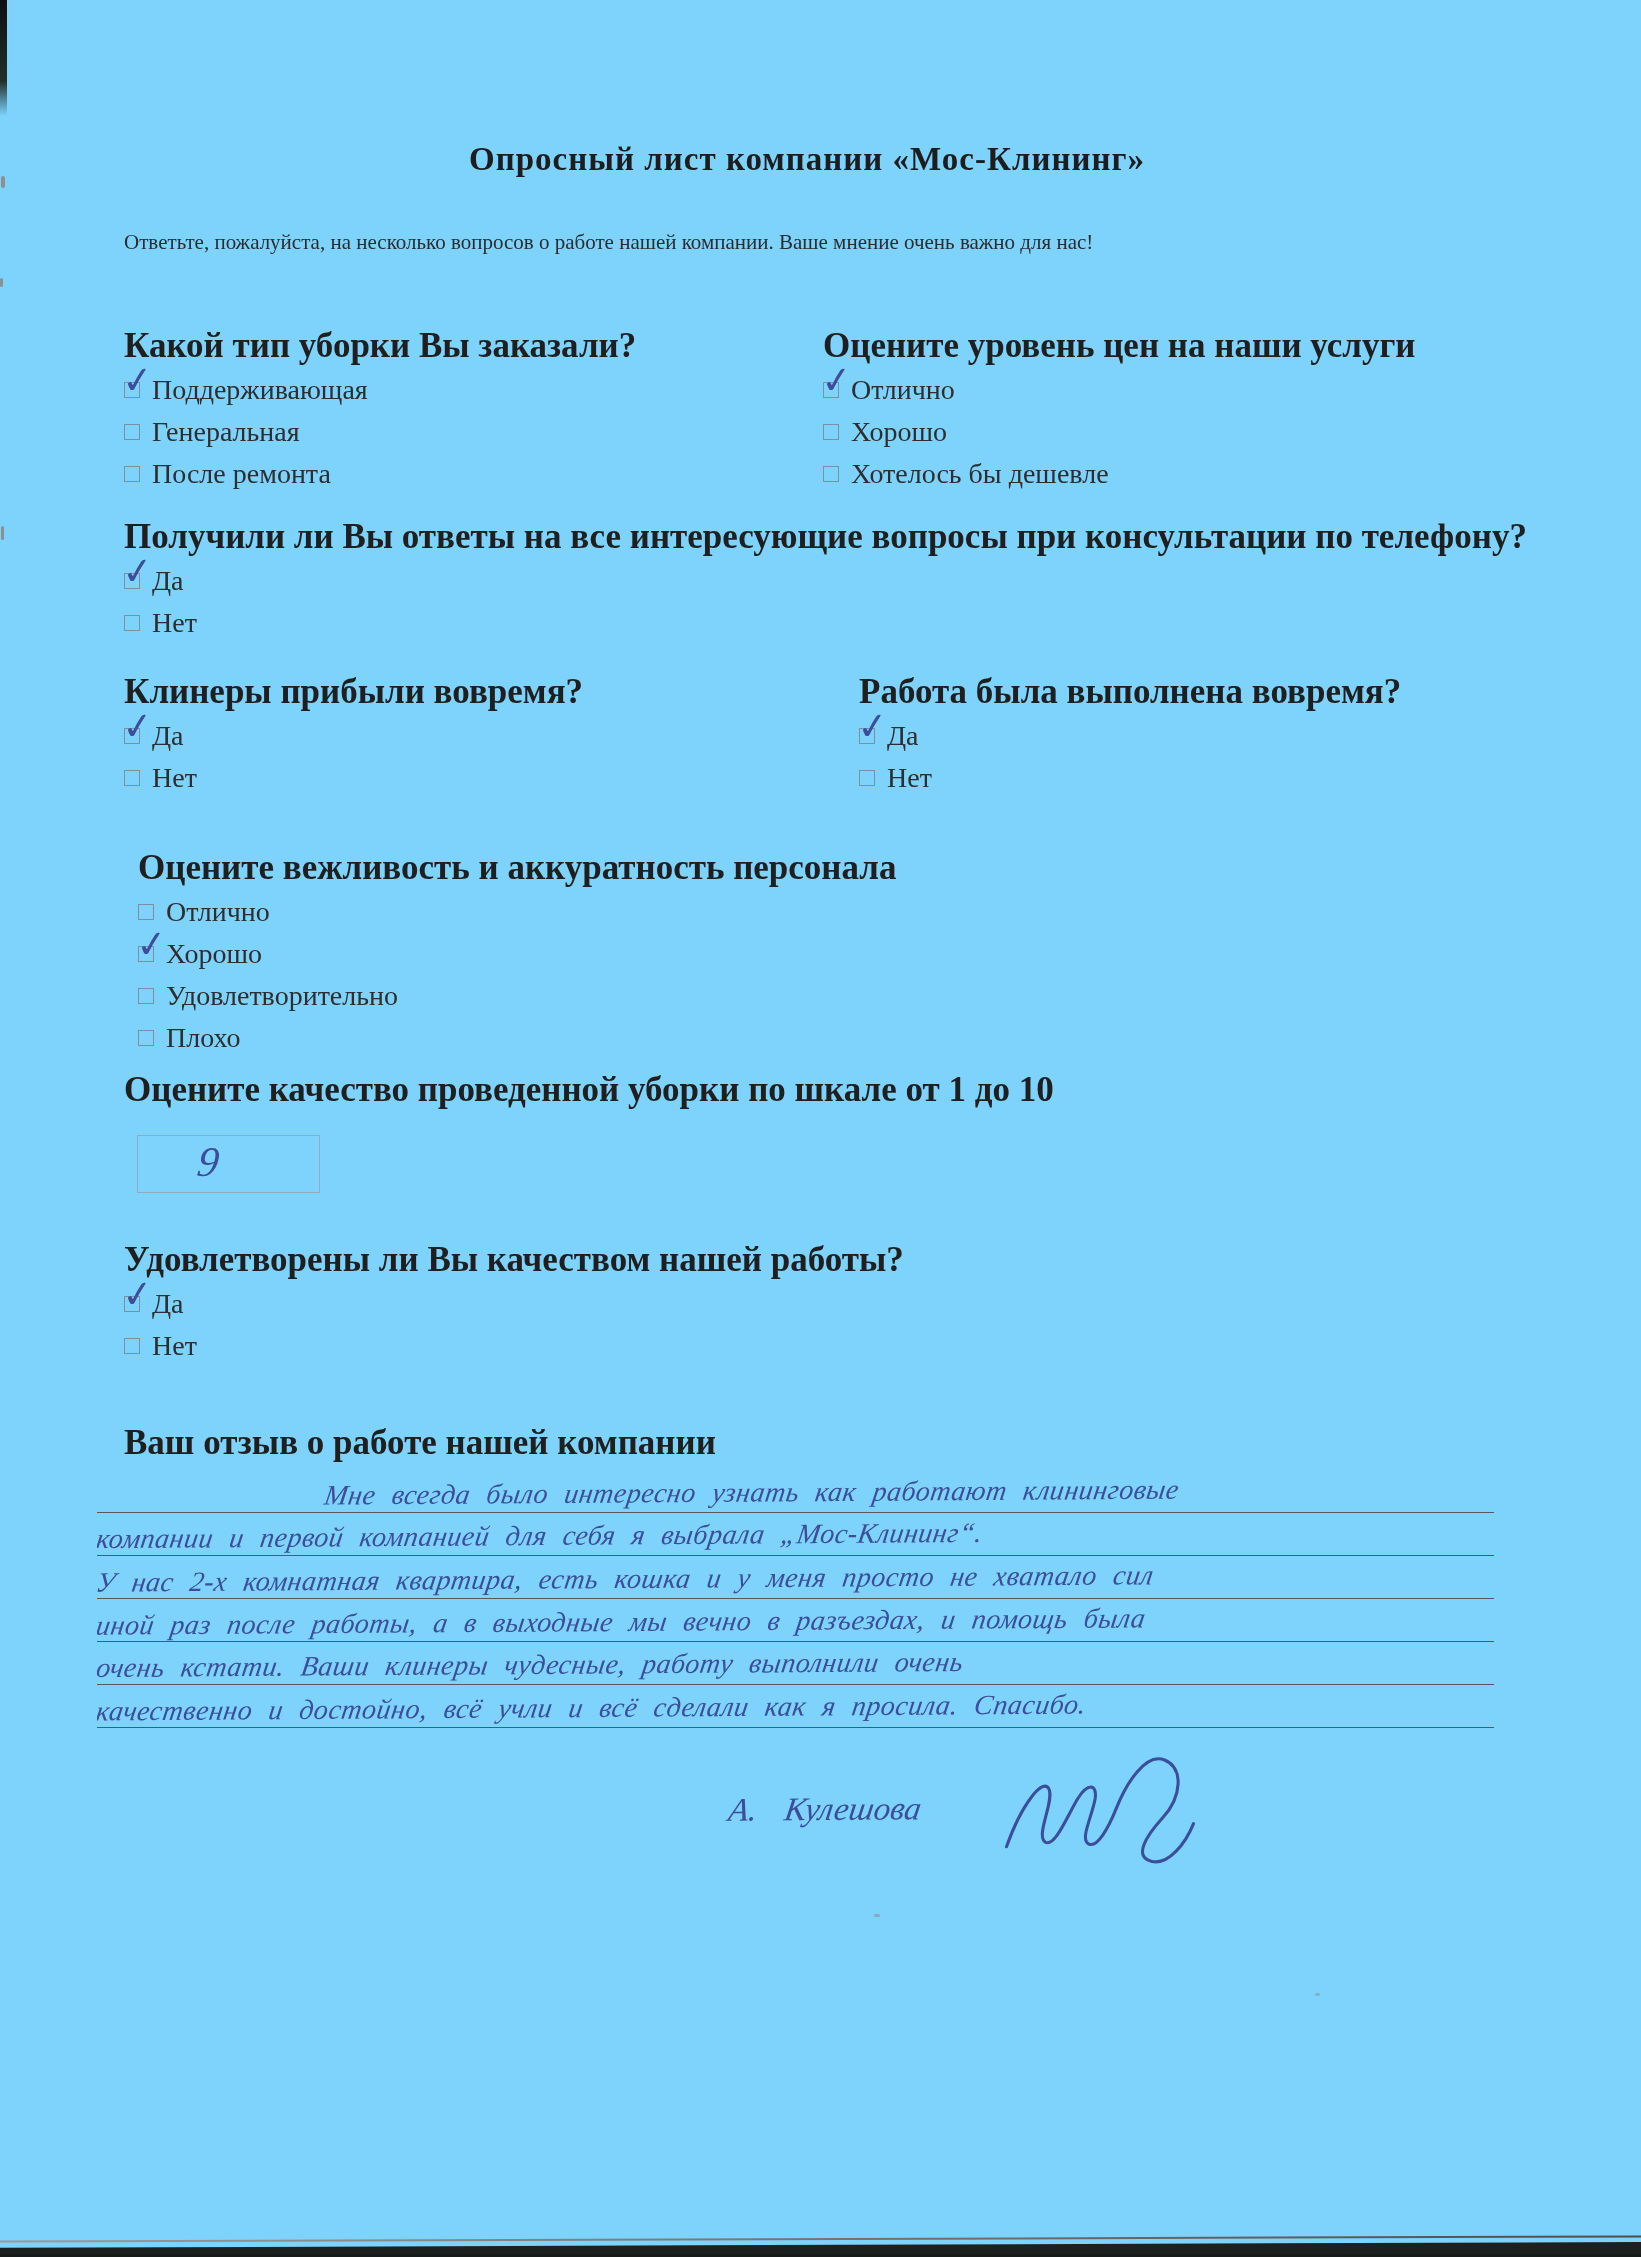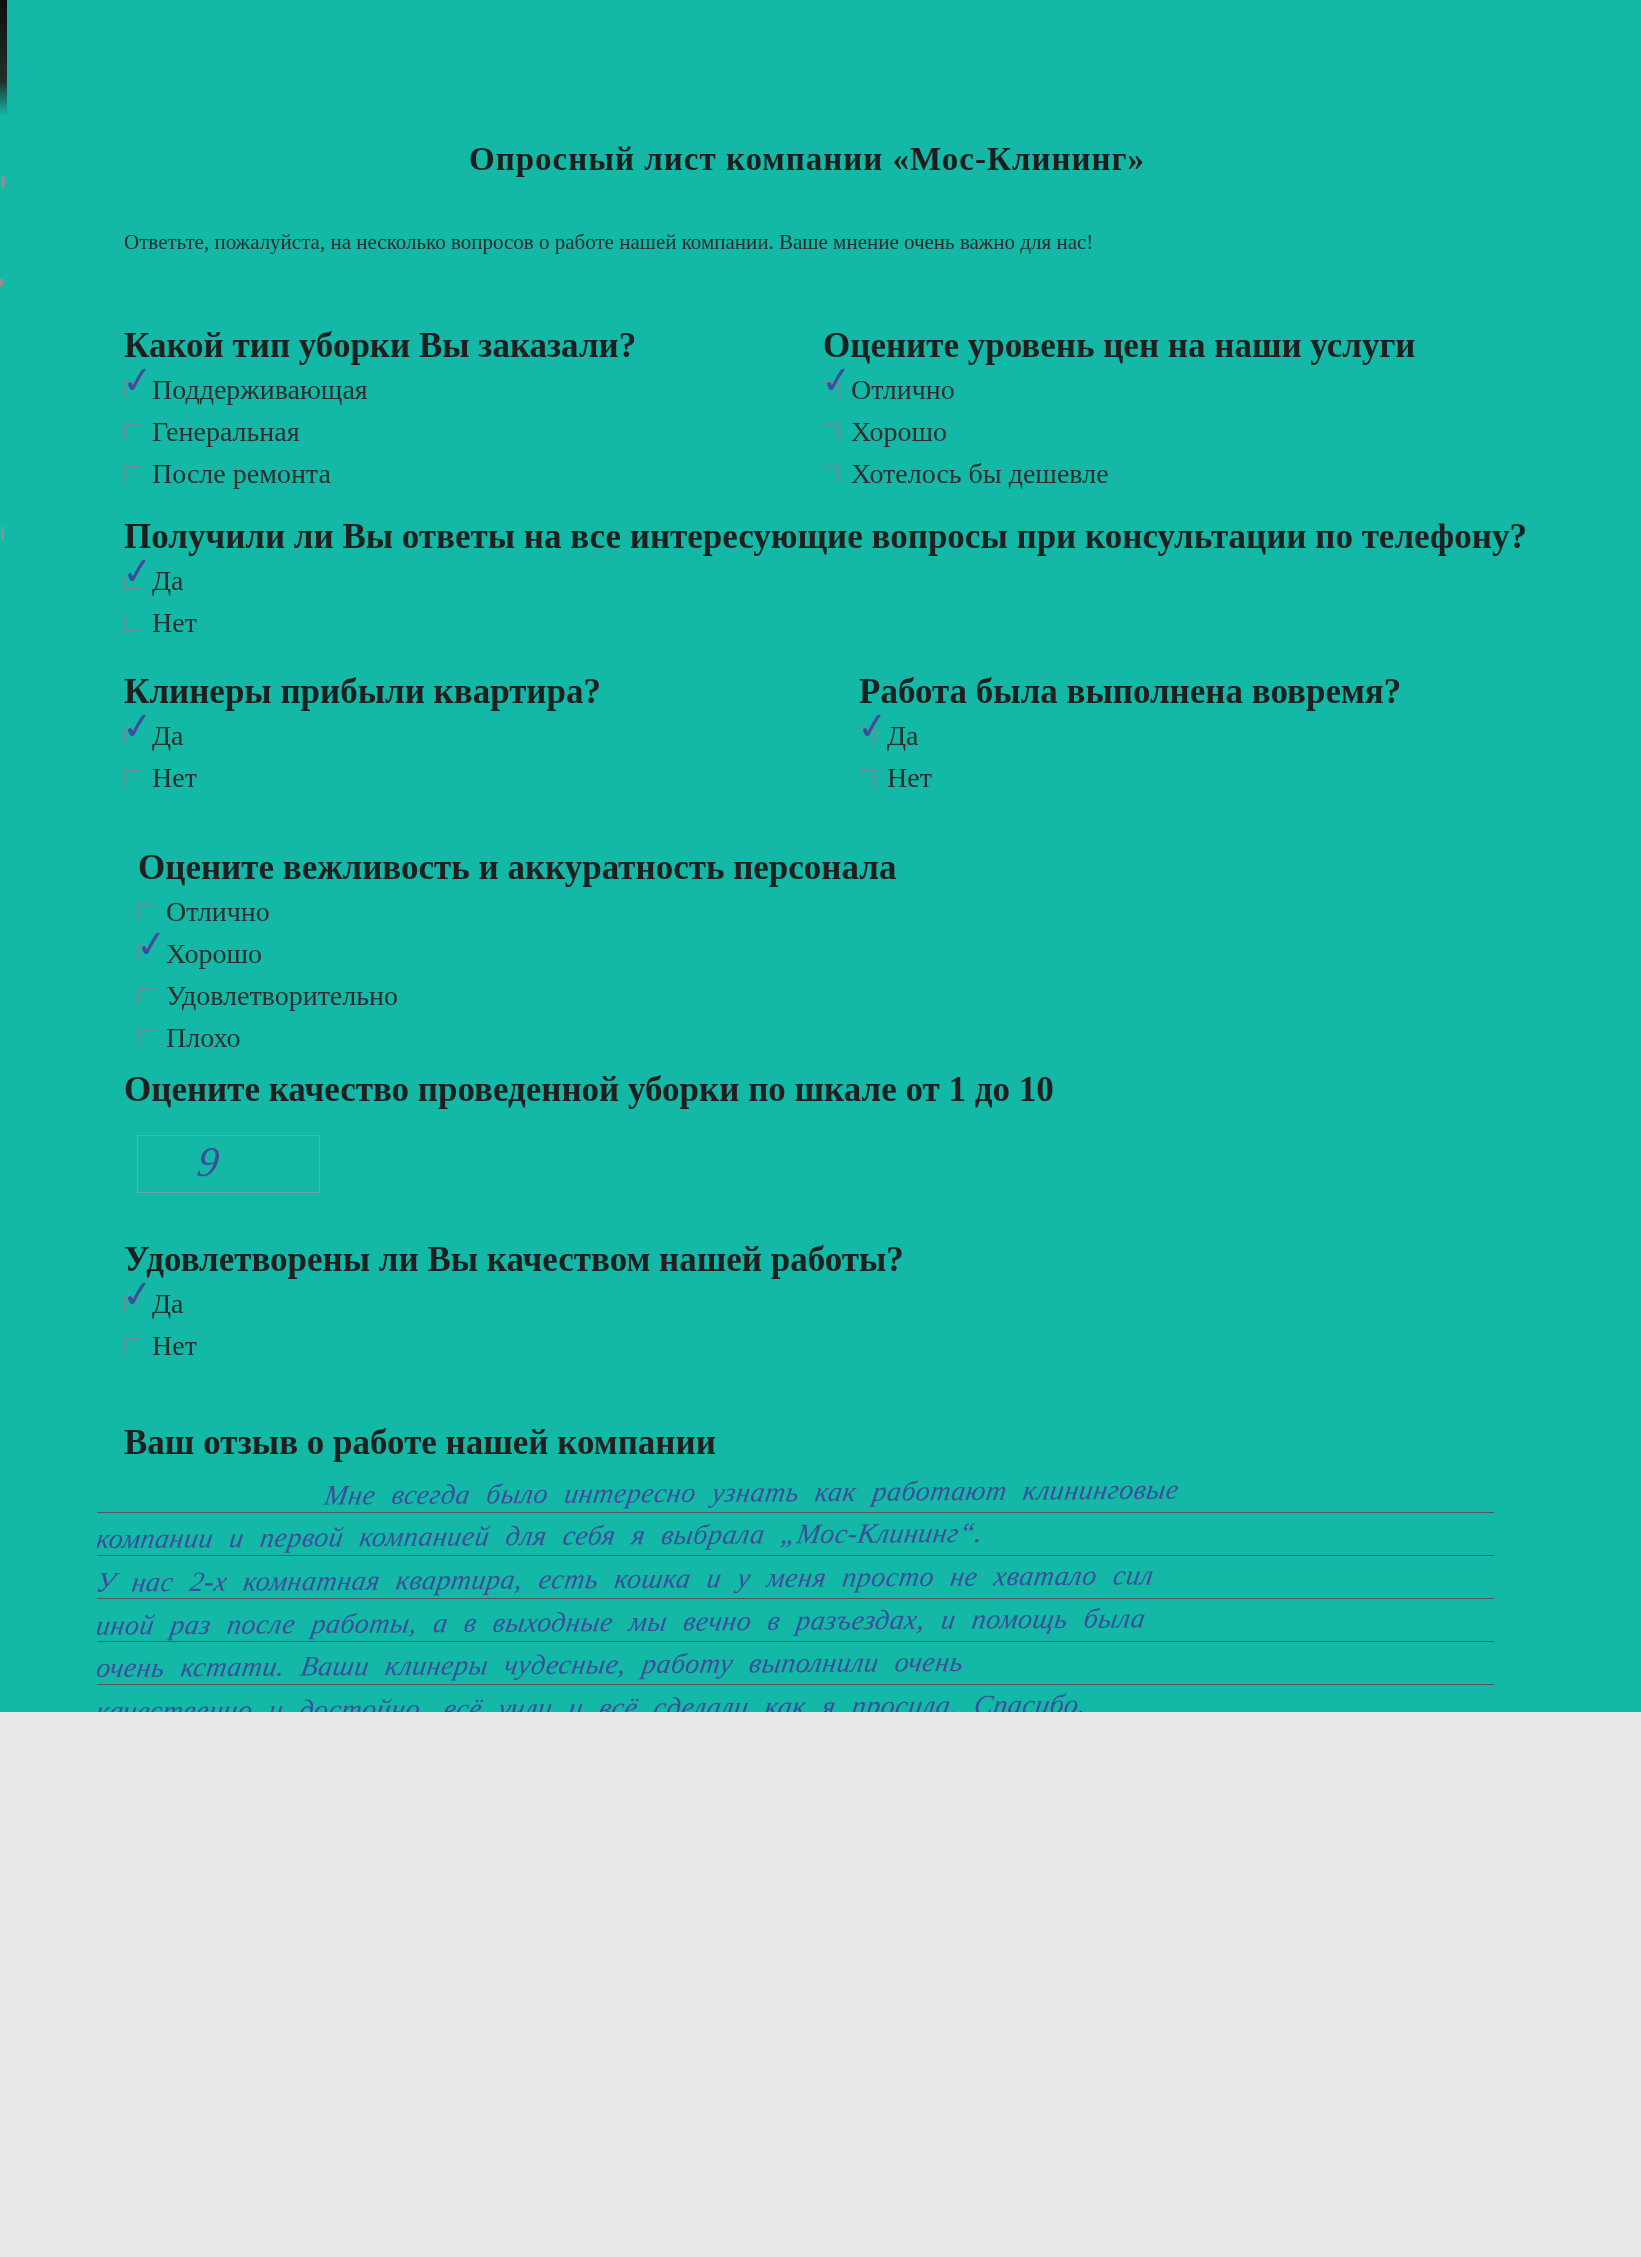--- a/index.html
+++ b/index.html
@@ -1,18 +1,18 @@
 <!DOCTYPE html>
 <html lang="ru"><head>
 <meta charset="utf-8">
 <style>
   html,body{margin:0;padding:0;background:#e8e8e8;}
   .sheet{
-    position:relative;width:1641px;height:1712px;margin:0 auto;
-    background:#14b8a6;overflow:hidden;
+    position:relative;width:1641px;height:2257px;margin:0 auto;
+    background:#7dd3fc;overflow:hidden;
     font-family:"Liberation Serif",serif;color:#272727;
   }
   
   .title{
     position:absolute;left:-13.5px;top:141px;width:1641px;text-align:center;
     font-size:33px;font-weight:bold;letter-spacing:1px;color:#1d1d1d;
   }
   .intro{
     position:absolute;left:124px;top:220px;width:1347px;
     font-size:21px;line-height:44px;color:#2c2c2c;
@@ -127,21 +127,21 @@
         </span>
       <span>Да</span>
     </div>
     <div class="option">
       <span class="checkbox"></span>
       <span>Нет</span>
     </div>
   </div>
 
   <div class="q" style="left:124px;top:674px;">
-    <div class="q-label">Клинеры прибыли квартира?</div>
+    <div class="q-label">Клинеры прибыли вовремя?</div>
     <div class="option checked">
       <span class="checkbox">
           <span class="tick">✓</span>
         </span>
       <span>Да</span>
     </div>
     <div class="option">
       <span class="checkbox"></span>
       <span>Нет</span>
     </div>

